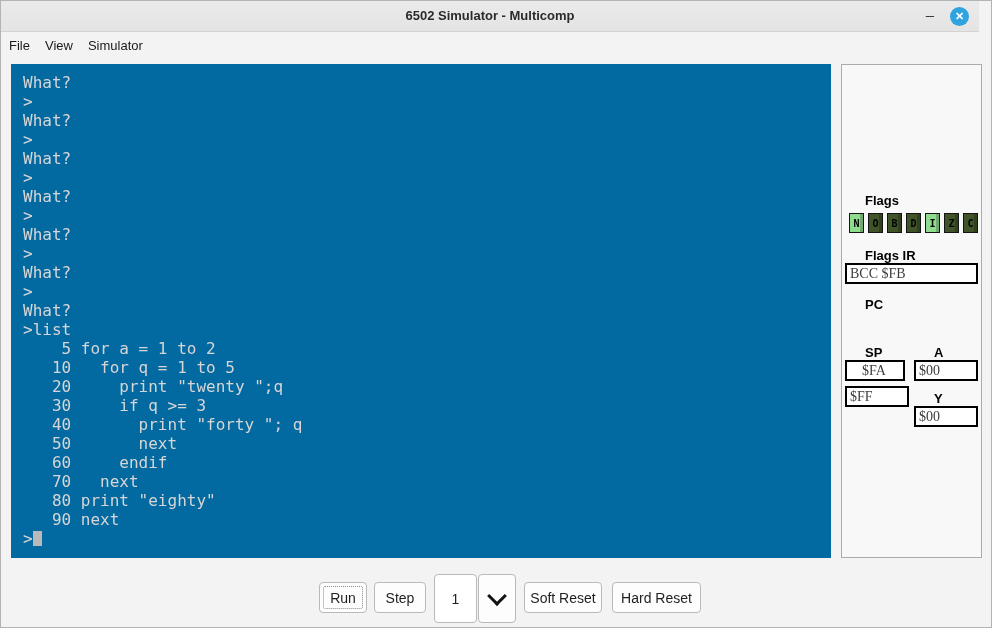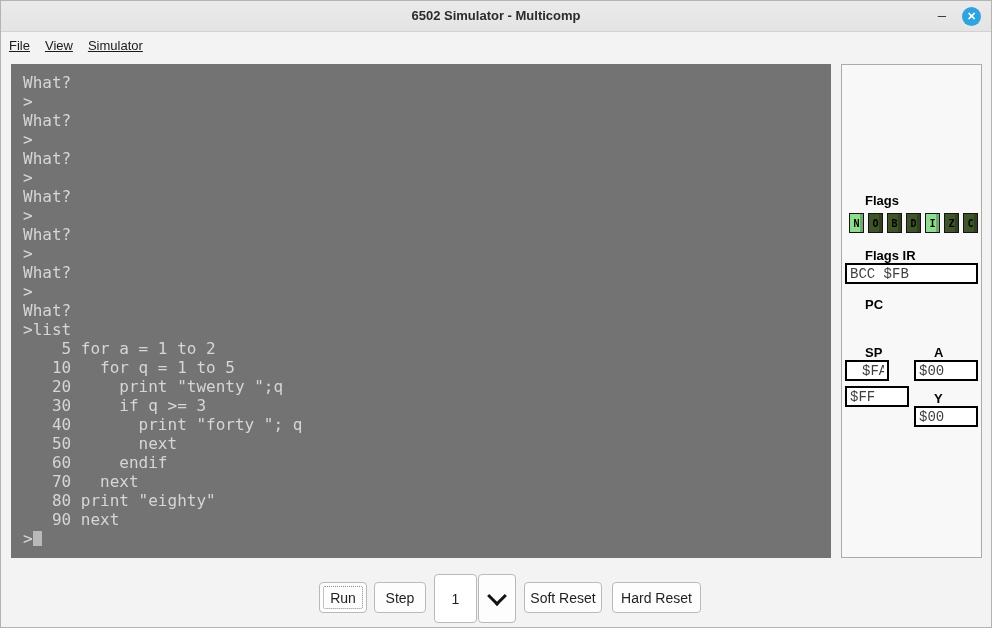--- a/index.html
+++ b/index.html
@@ -3,46 +3,46 @@
 <meta charset="utf-8">
 <style>
   html,body { margin:0; padding:0; background:#cfcfcf; }
   .window {
     position:relative; width:992px; height:628px; box-sizing:border-box;
     background:#f3f3f3; border:1px solid #b3b3b3; overflow:hidden;
     font-family:"Liberation Sans", sans-serif;
   }
   
   .titlebar {
-    position:absolute; top:0; left:0; right:0; height:30px;
+    position:absolute; top:0; left:0; right:12px; height:30px;
     background:linear-gradient(#eaeaea,#e4e4e4); border-bottom:1px solid #d2d2d2;
   }
   .title {
     position:absolute; left:0; right:0; top:0; height:30px; line-height:30px;
     text-align:center; font-size:13px; font-weight:600; color:#2b2b2b;
   }
   .min-btn {
     position:absolute; right:38px; top:0; width:22px; height:30px; line-height:28px;
     text-align:center; font-size:15px; color:#3c3c3c; cursor:default;
   }
   .close-btn {
     position:absolute; right:10px; top:6px; width:19px; height:19px; border-radius:50%;
     background:#2fa3e0; color:#ffffff; font-size:11px; font-weight:bold;
     display:flex; align-items:center; justify-content:center; cursor:default;
   }
   
   .menubar {
     position:absolute; top:31px; left:0; right:0; height:26px;
-    display:flex; align-items:center; padding-left:3px; font-size:13px; color:#1a1a1a;text-decoration:underline;
+    display:flex; align-items:center; padding-left:3px; font-size:13px; color:#1a1a1a;
   }
   .menu-item { padding:2px 5px; margin-right:5px; }
   
   .terminal {
     position:absolute; left:10px; top:63px; width:820px; height:494px;
-    background:#737373; box-sizing:border-box; padding:9px 0 0 12px; overflow:hidden;
+    background:#0369a1; box-sizing:border-box; padding:9px 0 0 12px; overflow:hidden;
   }
   .terminal pre {
     margin:0; font-family:"DejaVu Sans Mono", monospace; font-size:16px;
     line-height:19px; color:#d6d6d6;
   }
   .cursor { display:inline-block; width:9px; height:15px; background:#b9b9b9; vertical-align:-2px; }
   
   .side-panel {
     position:absolute; left:840px; top:63px; width:141px; height:494px;
     box-sizing:border-box; background:#f8f8f8; border:1px solid #ababab;
@@ -50,21 +50,21 @@
   .panel-label { position:absolute; font-size:13px; font-weight:bold; color:#000;padding-left:15px; }
   .flags-row { position:absolute; left:7px; top:148px; display:flex; gap:4px; }
   .flag {
     width:15px; height:20px; border:1px solid #141414; box-sizing:border-box;
     display:flex; align-items:center; justify-content:center;
     font-family:"DejaVu Sans Mono", monospace; font-size:10px; font-weight:bold; color:#000;
     box-shadow: inset -3px 0 0 rgba(0,0,0,0.22);
   }
   .reg-input {
     position:absolute; box-sizing:border-box; height:21px; border:2px solid #000;
-    border-radius:0; background:#fff; font-family:Liberation Mono, monospace;
+    border-radius:0; background:#fff; font-family:Liberation Serif, serif;
     font-size:14px; color:#3f3f3f; padding:0 3px;
   }
   
   .controls {
     position:absolute; top:573px; left:0; width:100%;
     display:flex; justify-content:center; align-items:flex-start;
   }
   .btn {
     height:31px; margin-top:8px; background:#fdfdfd; border:1px solid #b9b9b9;
     border-radius:4px; font-family:"Liberation Sans", sans-serif; font-size:14px;
@@ -152,21 +152,21 @@
         <span class="flag" style="background: rgb(63, 84, 40);">C</span>
       </div>
 
     <div class="panel-label" style="left:8px; top:183px;">Flags IR</div>
     <input class="reg-input" style="left: 3px; top: 198px; width: 133px;" value="BCC $FB">
 
     <div class="panel-label" style="left:8px; top:232px;text-align:right;">PC</div>
 
     <div class="panel-label" style="left:8px; top:280px;">SP</div>
     <div class="panel-label" style="left:77px; top:280px;">A</div>
-    <input class="reg-input" style="left: 3px; top: 295px; width: 44px; padding-left: 15px;" value="$FA">
+    <input class="reg-input" style="left: 3px; top: 295px; width: 60px; padding-left: 15px;" value="$FA">
     <input class="reg-input" style="left: 72px; top: 295px; width: 64px;" value="$00">
 
     <div class="panel-label" style="left:8px; top:326px;">X</div>
     <div class="panel-label" style="left:77px; top:326px;">Y</div>
     <input class="reg-input" style="left: 3px; top: 321px; width: 64px;" value="$FF">
     <input class="reg-input" style="left: 72px; top: 341px; width: 64px;" value="$00">
   </div>
 
   <div class="controls">
     <button class="btn btn-run">Run</button>

